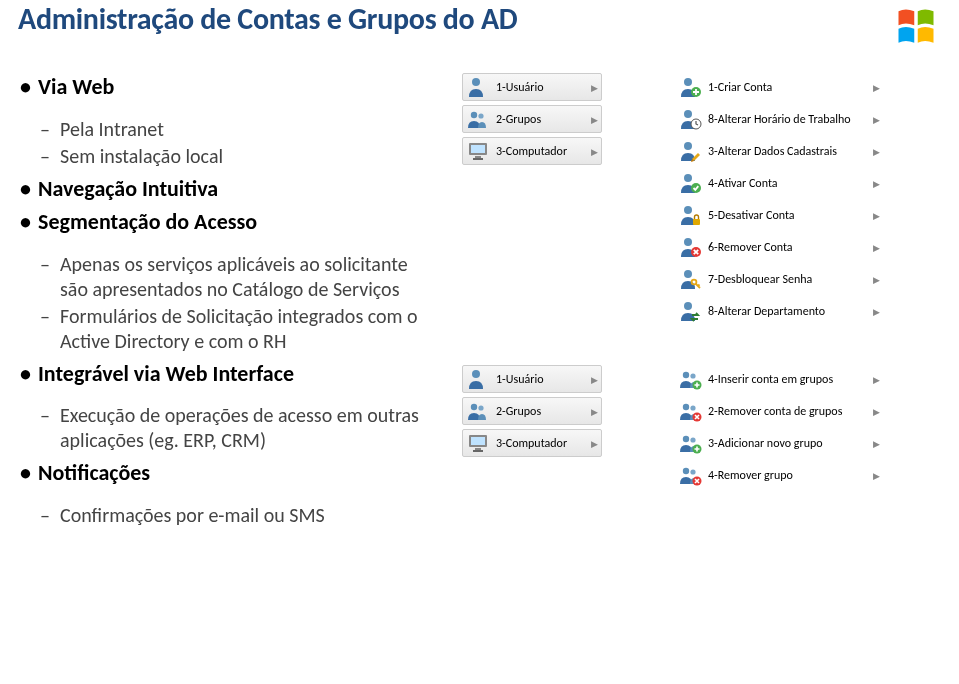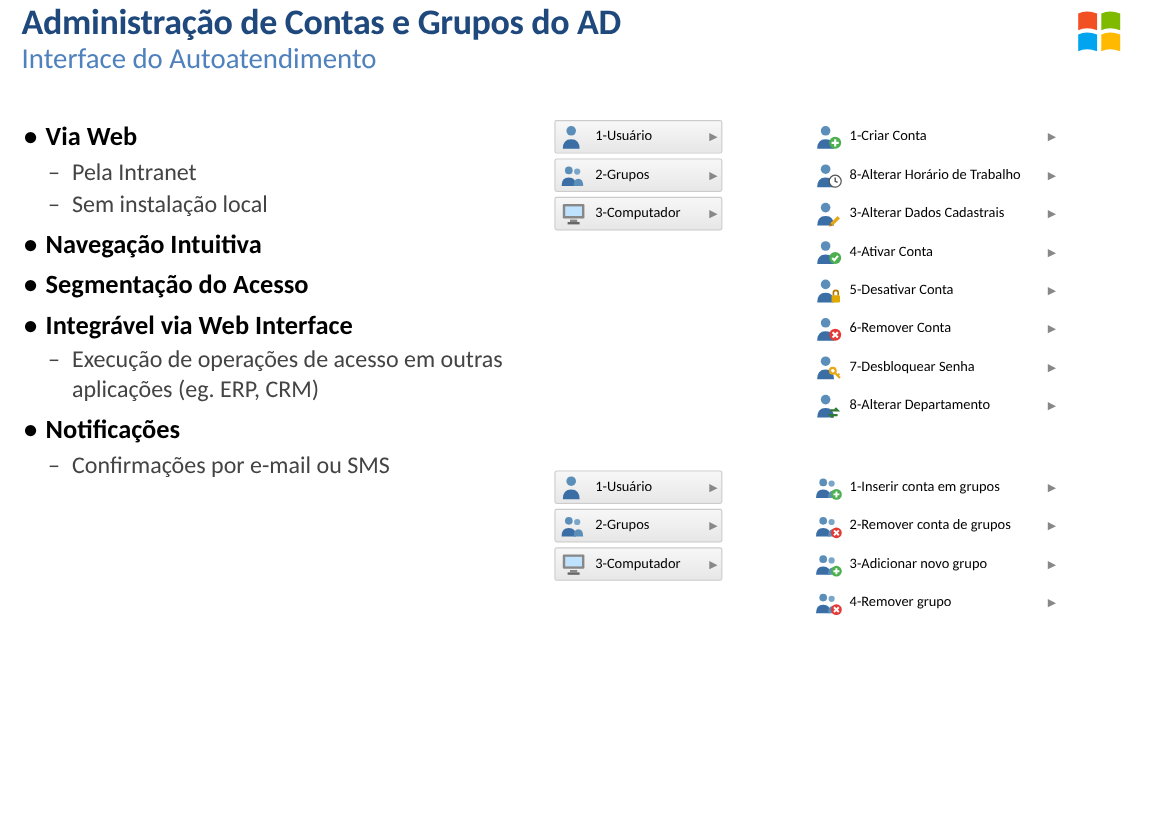--- a/index.html
+++ b/index.html
@@ -54,21 +54,21 @@
     position: absolute;
     left: -18px;
     top: 0;
     color: #000;
     font-size: 22px;
   }
   ul.sub {
     list-style: none;
     padding-left: 22px;
     font-weight: 400;
-    margin-top: 4px;
+    margin-top: 16px;
   }
   ul.sub > li {
     position: relative;
     font-size: 20px;
     font-weight: 400;
     color: #444;
     margin-bottom: 2px;
     line-height: 1.25;
   }
   ul.sub > li::before {
@@ -149,36 +149,39 @@
   <svg viewBox="0 0 48 48">
     <path d="M4 6 Q12 2 22 6 L22 22 Q12 18 4 22 Z" fill="#f25022"></path>
     <path d="M26 6 Q34 2 44 6 L44 22 Q34 18 26 22 Z" fill="#7fba00"></path>
     <path d="M4 26 Q12 22 22 26 L22 42 Q12 38 4 42 Z" fill="#00a4ef"></path>
     <path d="M26 26 Q34 22 44 26 L44 42 Q34 38 26 42 Z" fill="#ffb900"></path>
   </svg>
 </div>
 
 <div class="header">
   <div class="title">Administração de Contas e Grupos do AD</div>
-  <div class="subtitle">Interface do Autoatendimento</div>
 </div>
 
 <div class="content">
   <div class="left">
     <ul class="bullets">
       <li>
         <span>Via Web</span>
         <ul class="sub">
           <li>Pela Intranet</li>
           <li>Sem instalação local</li>
         </ul>
       </li>
       <li>Navegação Intuitiva</li>
       <li>
         <span>Segmentação do Acesso</span>
+        <ul class="sub">
+          <li>Apenas os serviços aplicáveis ao solicitante são apresentados no Catálogo de Serviços</li>
+          <li>Formulários de Solicitação integrados com o Active Directory e com o RH</li>
+        </ul>
       </li>
       <li>
         <span>Integrável via Web Interface</span>
         <ul class="sub">
           <li>Execução de operações de acesso em outras aplicações (eg. ERP, CRM)</li>
         </ul>
       </li>
       <li>
         <span>Notificações</span>
         <ul class="sub">
@@ -367,21 +370,21 @@
               <span class="icon">
                 <svg viewBox="0 0 24 24" width="24" height="24">
                   <circle cx="8" cy="8" r="3.2" fill="#5b8fb9"></circle>
                   <circle cx="15" cy="9" r="2.6" fill="#7aa6c9"></circle>
                   <path d="M2 21 Q2 14 8 14 Q14 14 14 21 Z" fill="#3a6ea5"></path>
                   <path d="M12 21 Q12 15 16 15 Q20 15 20 21 Z" fill="#5b8fb9"></path>
                   <circle cx="19" cy="18" r="4.5" fill="#4caf50"></circle>
                   <path d="M19 15.5v5M16.5 18h5" stroke="#fff" stroke-width="1.6"></path>
                 </svg>
               </span>
-              <span>1-Inserir conta em grupos</span>
+              <span>4-Inserir conta em grupos</span>
               <span class="arrow">▶</span>
             </div>
             <div class="menu-item">
               <span class="icon">
                 <svg viewBox="0 0 24 24" width="24" height="24">
                   <circle cx="8" cy="8" r="3.2" fill="#5b8fb9"></circle>
                   <circle cx="15" cy="9" r="2.6" fill="#7aa6c9"></circle>
                   <path d="M2 21 Q2 14 8 14 Q14 14 14 21 Z" fill="#3a6ea5"></path>
                   <path d="M12 21 Q12 15 16 15 Q20 15 20 21 Z" fill="#5b8fb9"></path>
                   <circle cx="19" cy="18" r="4.5" fill="#e53935"></circle>

